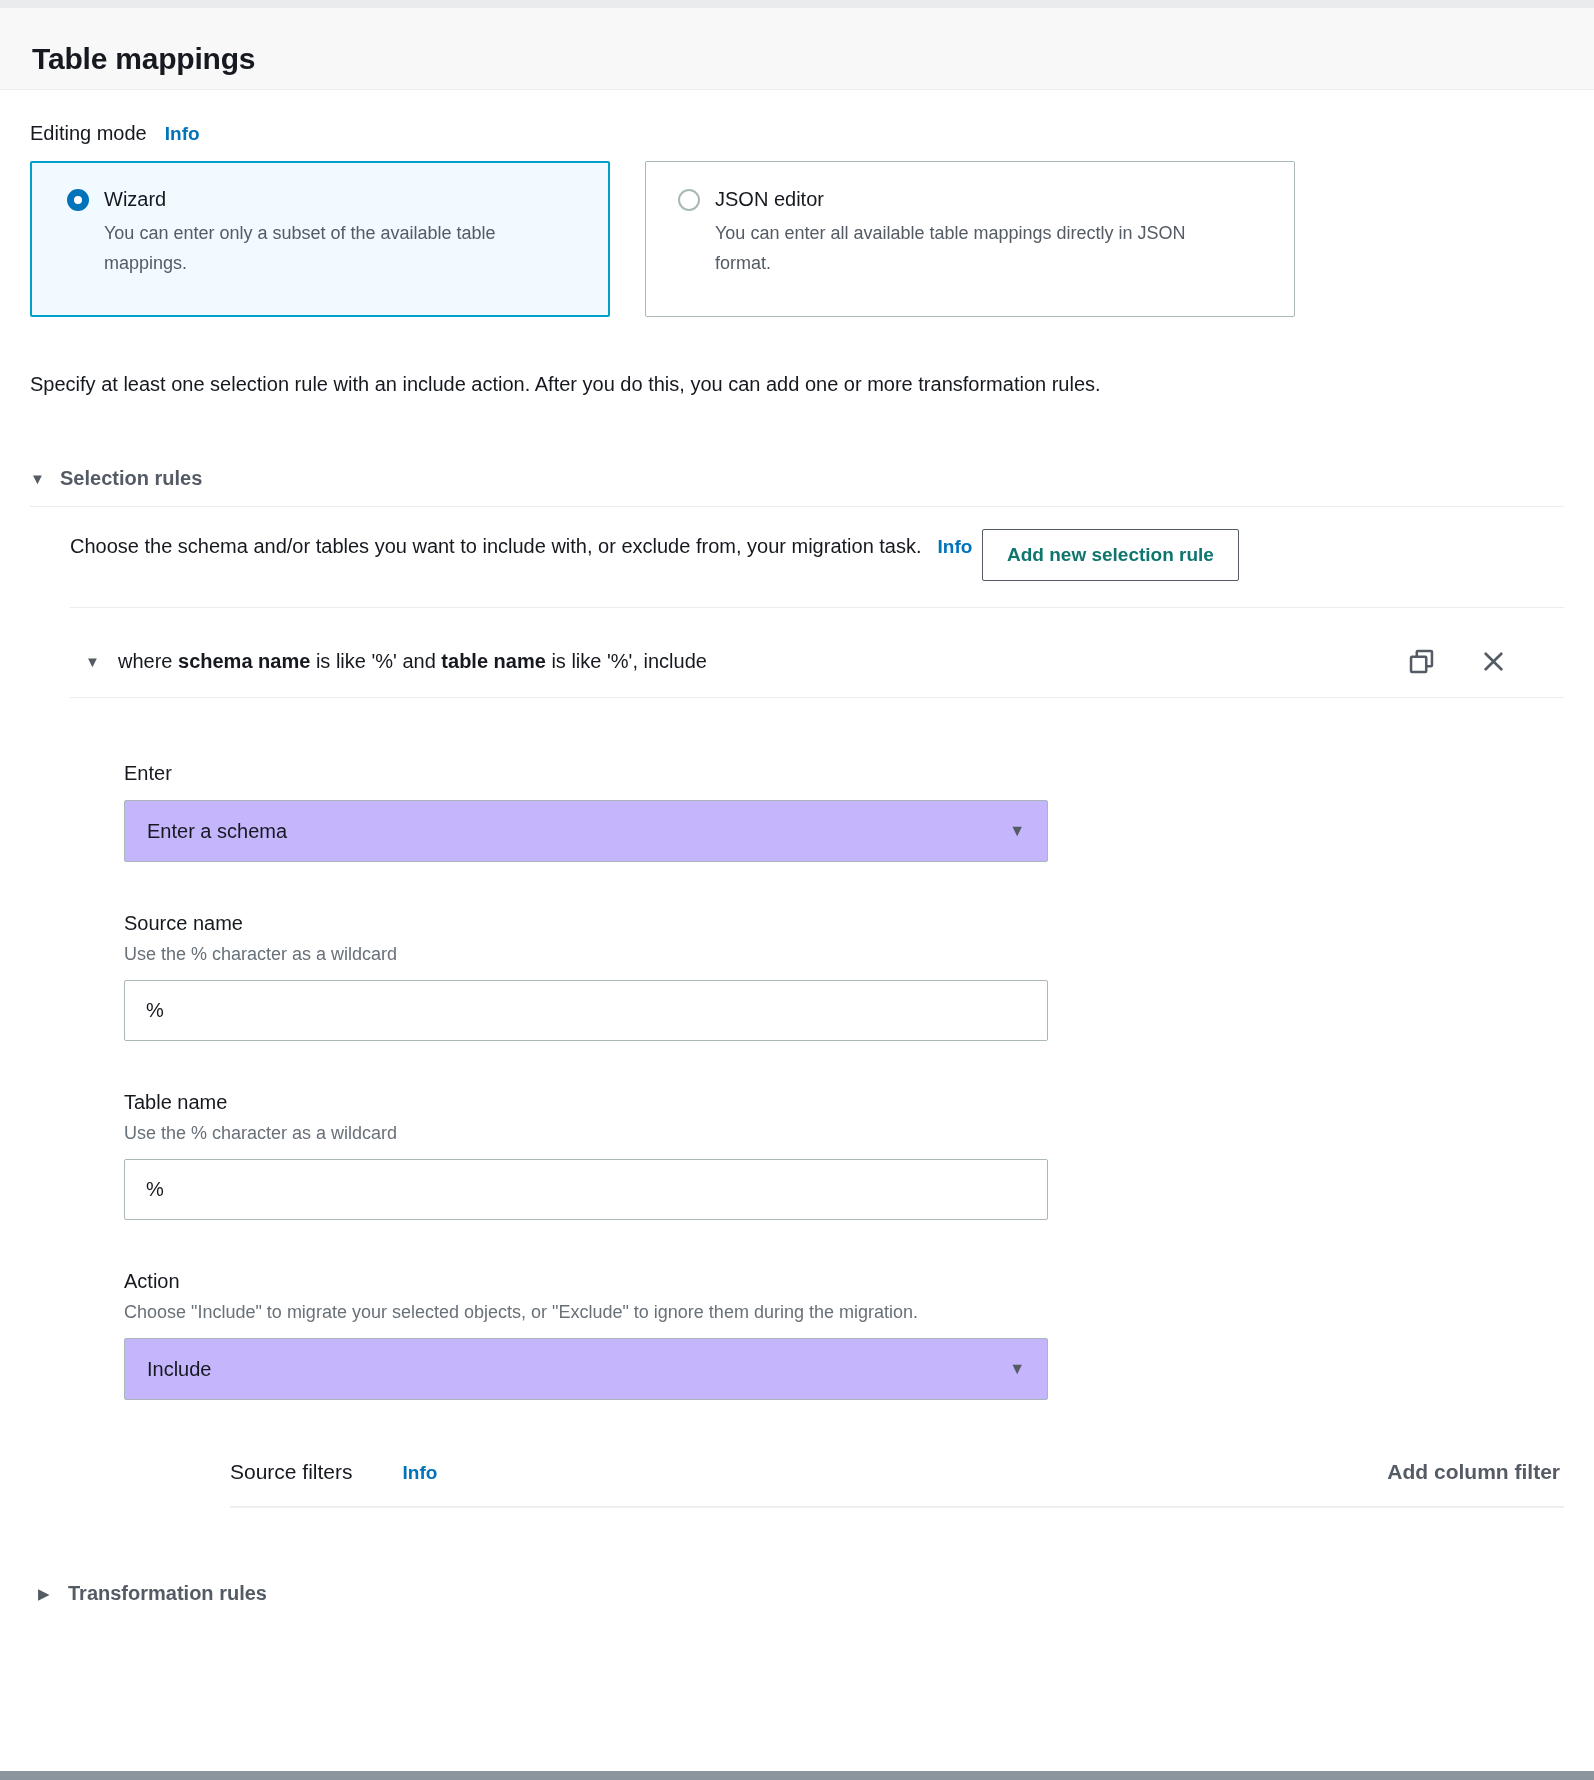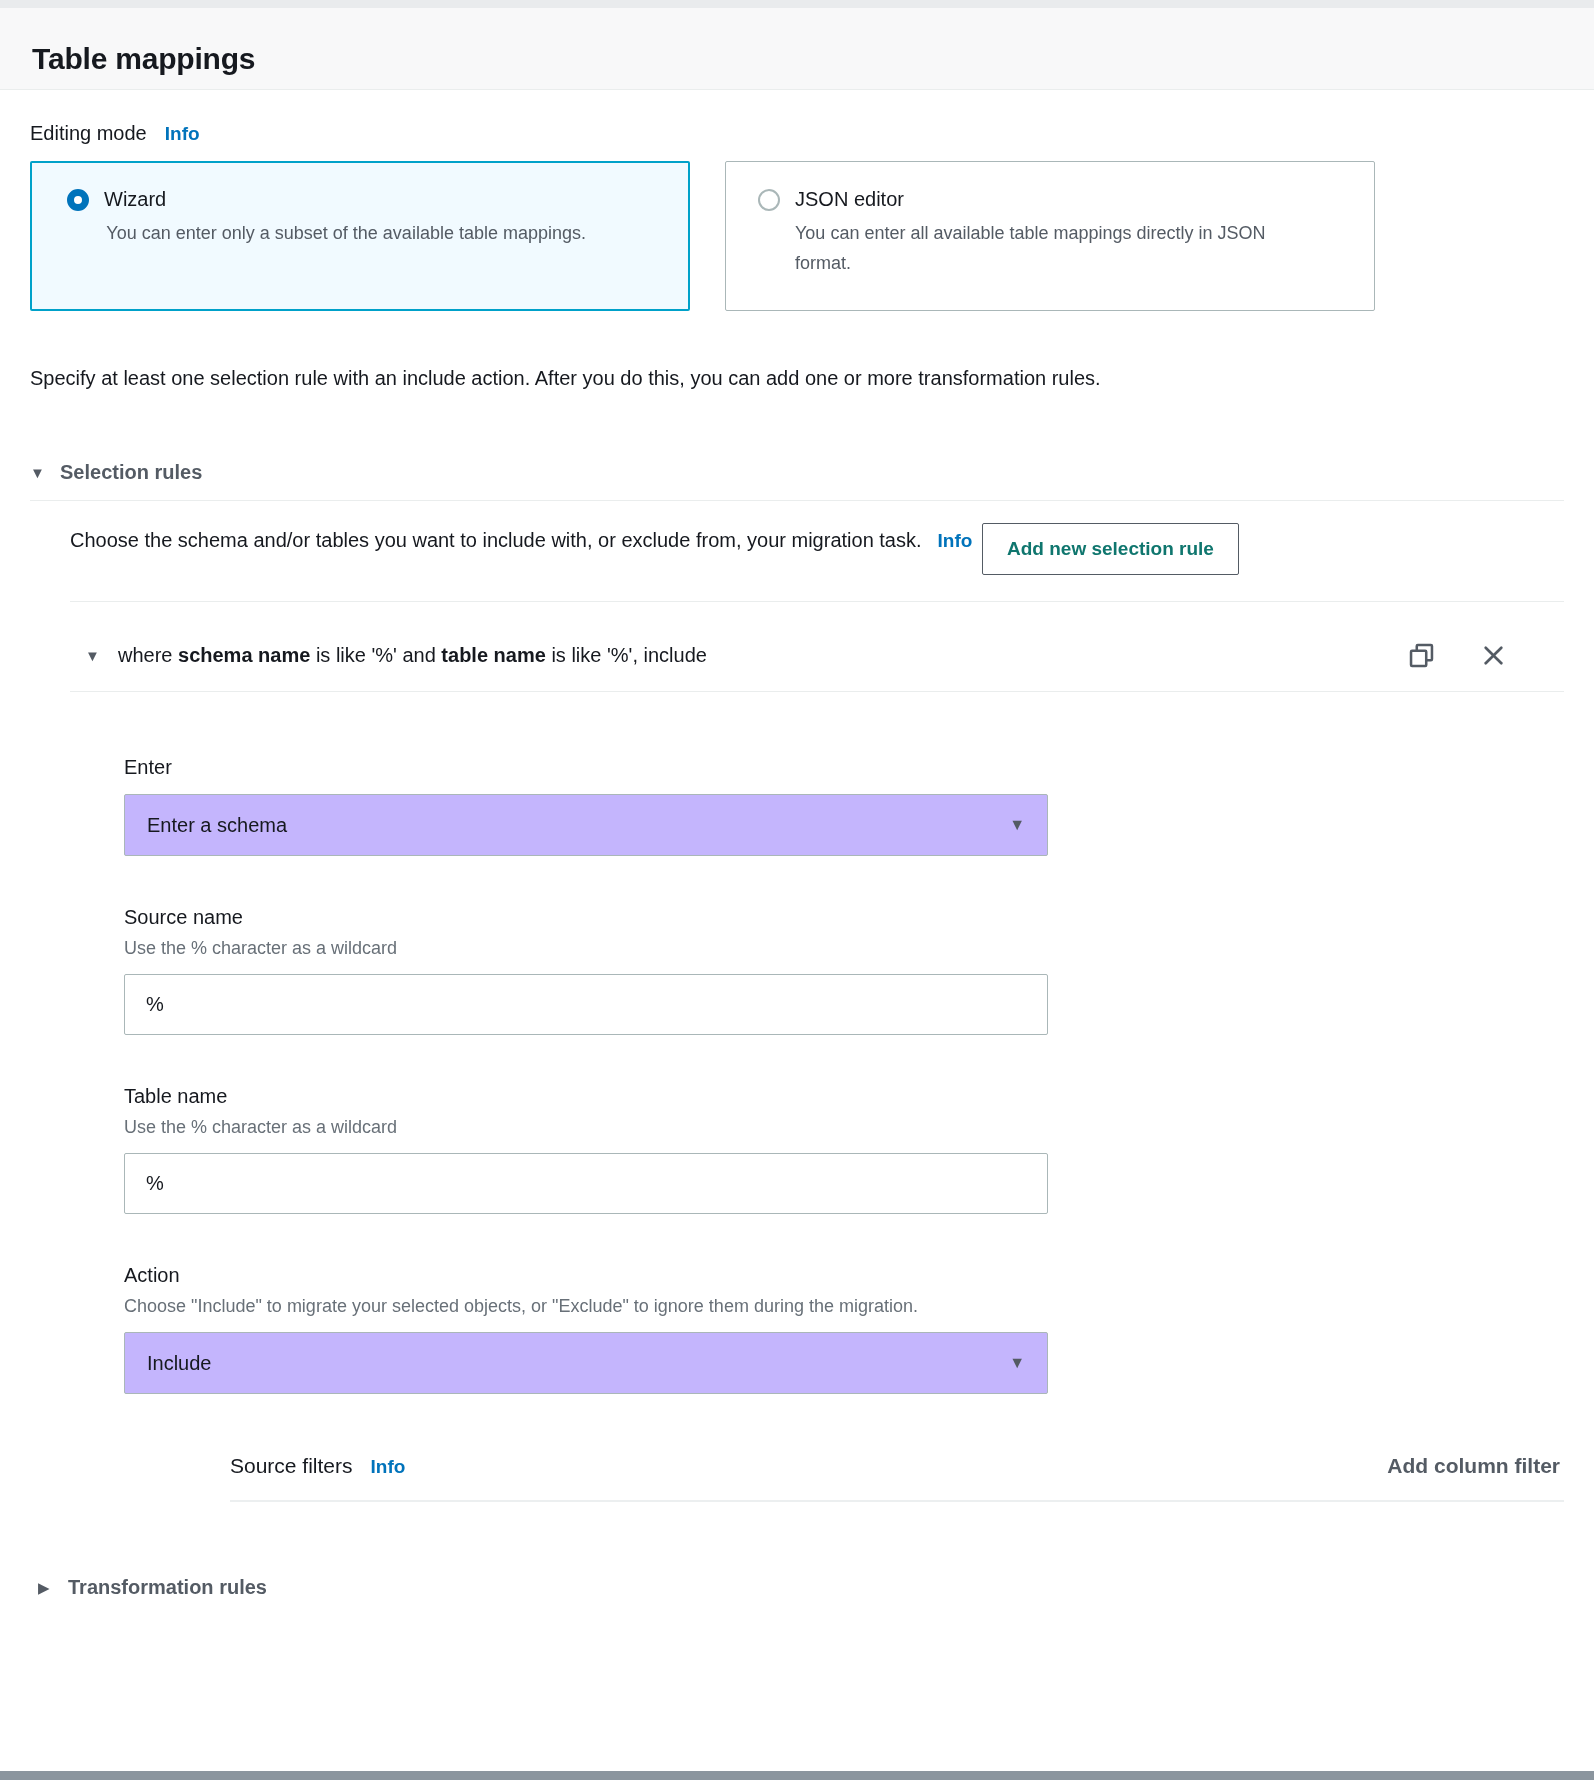--- a/index.html
+++ b/index.html
@@ -33,22 +33,21 @@
     width: 653px; min-height: 150px;
     border: 1px solid #aab7b8; border-radius: 2px;
     background: #ffffff;
     padding: 26px 28px 22px 32px;
     cursor: pointer;
   }
   .mode-card.selected {
     border: 2px solid #00a1c9;
     background: #f1faff;
     padding: 25px 27px 37px 35px;
-    width: 660px;
-    text-align: right;
+    width: 580px;
   }
   .mode-card:last-child { width: 650px; }
   .radio-row { display: flex; align-items: center; }
   .radio {
     width: 22px; height: 22px; border-radius: 50%;
     flex: 0 0 22px;
   }
   .radio.checked { border: 7px solid #0073bb; background: #ffffff; }
   .radio.unchecked { border: 2px solid #aab7b8; background: #ffffff; }
   .radio-label { font-size: 20px; margin-left: 15px; }
@@ -117,21 +116,21 @@
     padding: 0 21px;
     margin-top: 15px;
     display: block;
     outline: none;
     background: #ffffff;
   }
   .mt-schema { margin-top: 64px; }
   .mt-field { margin-top: 50px; }
 
   
-  .source-filters-row { display: flex; align-items: baseline; margin-top: 60px; padding: 0 4px 0 106px; }
+  .source-filters-row { display: flex; align-items: baseline; margin-top: 60px; padding: 0 4px 0 106px; gap: 32px; }
   .source-filters-label { font-size: 21px; }
   .add-column-filter {
     margin-left: auto;
     background: none; border: none; padding: 0;
     color: #545b64; font-weight: bold; font-size: 21px;
     font-family: "Liberation Sans", sans-serif;
     cursor: pointer;
   }
   .filters-divider { border: none; border-top: 2px solid #eceff0; margin: 22px 0 0 106px; }
 

